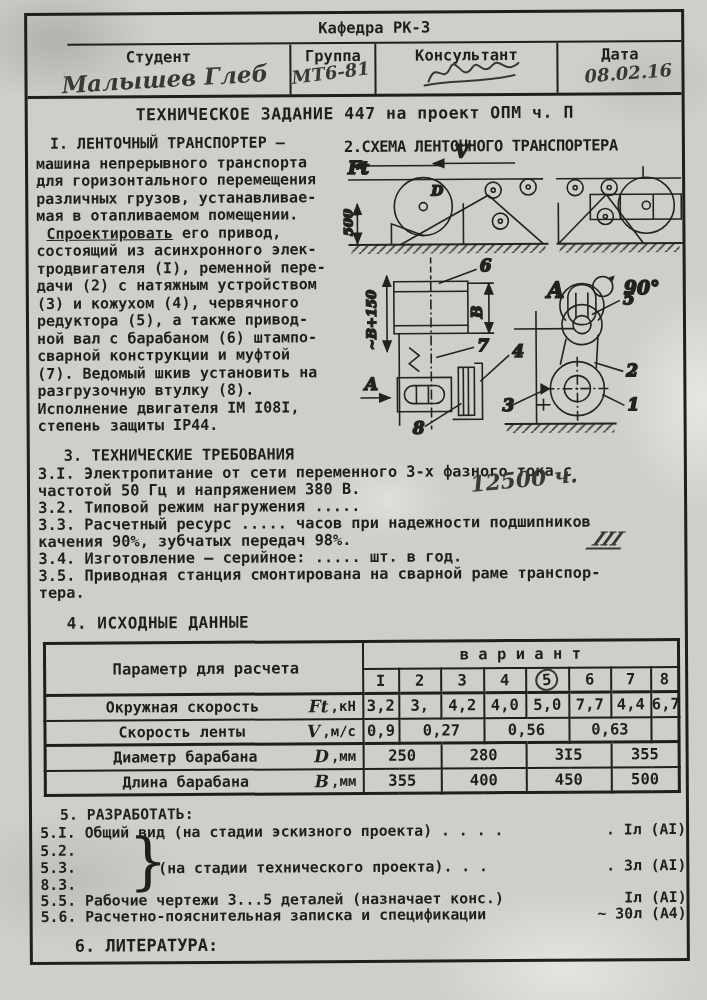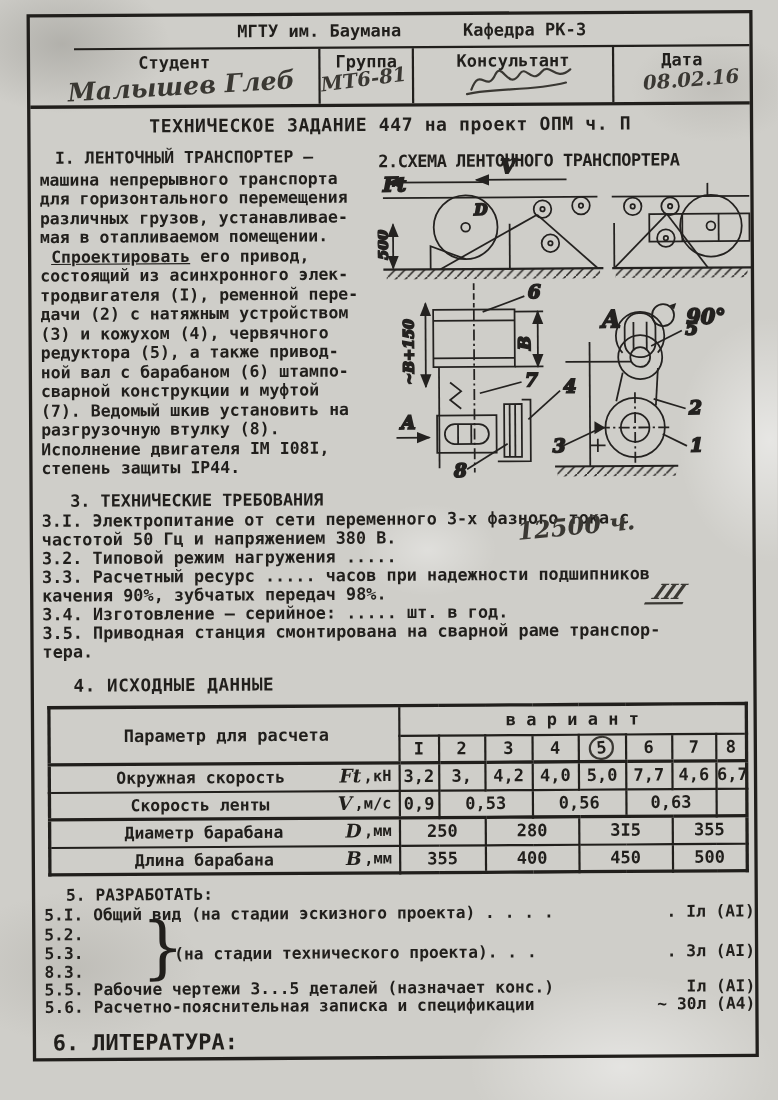--- a/index.html
+++ b/index.html
@@ -78,32 +78,31 @@
   .rowd{height:25px;}
 
   
   .sec5{position:absolute;left:8px;top:786px;width:650px;height:126px;font-size:14.8px;}
   .sec5 .l{position:absolute;left:0;white-space:nowrap;}
   .sec5 .rv{position:absolute;right:4px;white-space:nowrap;text-align:right;}
   .brace{position:absolute;left:88px;top:32px;font-size:62px;font-weight:400;
     font-family:"DejaVu Serif",serif;line-height:56px;}
 
   
-  .sec6-head{position:absolute;left:15px;top:920px;font-size:20px;}
+  .sec6-head{position:absolute;left:42px;top:920px;font-size:17px;}
   .author{position:absolute;right:12px;top:912px;text-align:right;font-size:15px;line-height:17px;}
 </style>
 </head>
 <body>
 
 <div class="paper-noise"></div>
 
 <div class="frame">
 
   <div class="hdr-row1 tw">
-    <span>МГТУ им. Баумана</span>
     <span>Кафедра РК-3</span>
   </div>
 
   <div class="hdr-row2">
     <div class="hcell c-student">
       <span class="lbl tw">Студент</span>
       <span class="hand hw-name">Малышев Глеб</span>
     </div>
     <div class="hcell c-group">
       <span class="lbl tw">Группа</span>
@@ -340,33 +339,33 @@
         <span class="sym">Ft</span>
         <span class="un">,кН</span>
             </div>
           </td>
       <td>3,2</td>
       <td>3,</td>
       <td>4,2</td>
       <td>4,0</td>
       <td>5,0</td>
       <td>7,7</td>
-      <td>4,6</td>
+      <td>4,4</td>
       <td>6,7</td>
     </tr>
     <tr class="rowd">
       <td class="param">
             <div class="param-in">
         <span class="nm">Скорость ленты</span>
         <span class="sym">V</span>
         <span class="un">,м/с</span>
             </div>
           </td>
       <td>0,9</td>
-      <td colspan="2">0,53</td>
+      <td colspan="2">0,27</td>
       <td colspan="2">0,56</td>
       <td colspan="2">0,63</td>
       <td></td>
     </tr>
     <tr class="rowd thick">
       <td class="param">
             <div class="param-in">
         <span class="nm">Диаметр барабана</span>
         <span class="sym">D</span>
         <span class="un">,мм</span>

